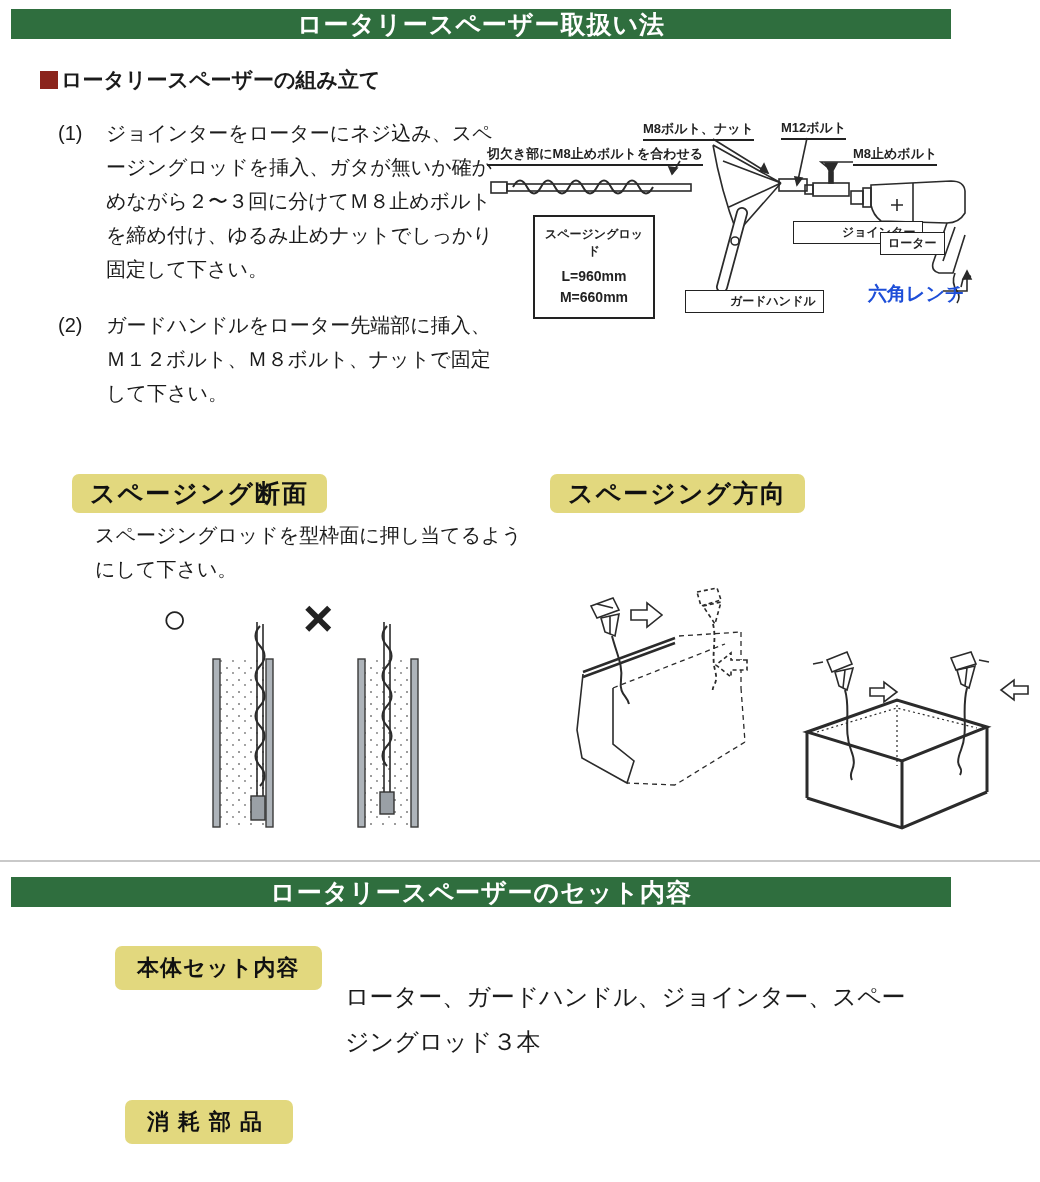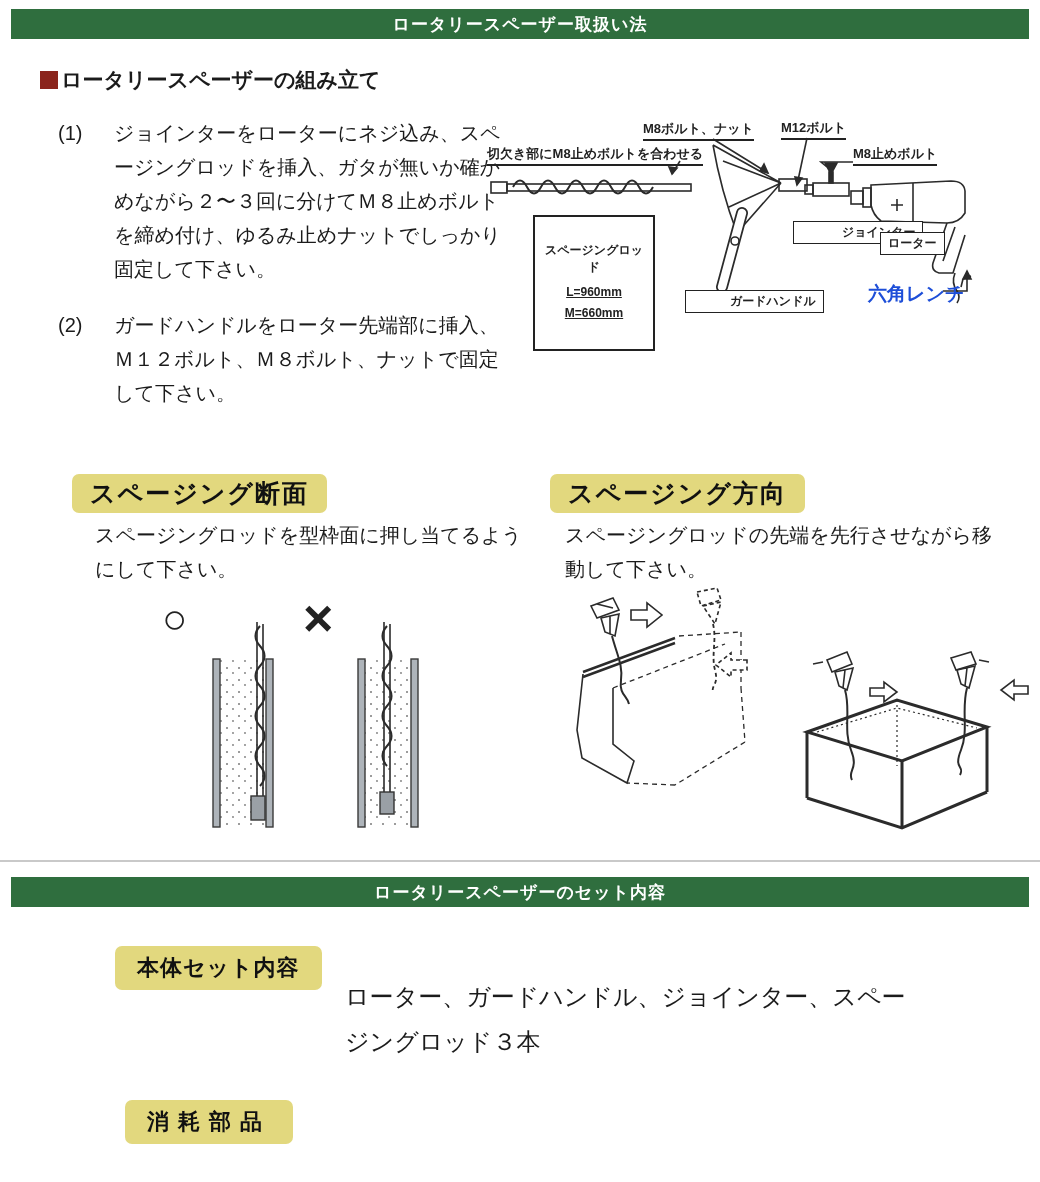--- a/index.html
+++ b/index.html
@@ -1,50 +1,50 @@
 <!DOCTYPE html>
 <html><head>
 <meta charset="utf-8">
 <style>
   html,body{margin:0;padding:0;background:#fff;}
   .page{position:relative;width:1040px;height:1182px;background:#ffffff;
         font-family:"Liberation Sans",sans-serif;color:#1b1b1b;overflow:hidden;}
 
-  .bar{position:absolute;left:11px;width:1018px;height:30px;background:#2f6e3e;
-       color:#ffffff;font-weight:bold;font-size:17px;display:flex;
+  .bar{position:absolute;left:11px;width:940px;height:30px;background:#2f6e3e;
+       color:#ffffff;font-weight:bold;font-size:25px;display:flex;
        align-items:center;justify-content:center;letter-spacing:1px;}
 
   .sec-head{position:absolute;display:flex;align-items:center;font-weight:bold;font-size:21px;}
   .sec-head .sq{width:18px;height:18px;background:#8b241c;margin-right:3px;flex:none;}
 
   .step{position:absolute;display:flex;font-size:20px;line-height:34px;}
   .step .num{width:48px;flex:none;}
-  .step .body{width:392px;word-break:break-all;margin-left:8px;}
+  .step .body{width:392px;word-break:break-all;}
 
   .badge{position:absolute;background:#e2d87e;border-radius:7px;font-weight:bold;
          padding:3px 18px;font-size:25px;letter-spacing:2px;color:#111;}
   .badge.big{font-size:22px;padding:7px 22px;letter-spacing:1px;}
   .badge.spaced{letter-spacing:9px;}
 
   .para{position:absolute;font-size:20px;line-height:34px;word-break:break-all;}
   .settext{position:absolute;font-size:24px;line-height:45px;word-break:break-all;}
 
   .divider{position:absolute;left:0;width:1040px;height:2px;background:#c9c9c9;}
 
   .diagram{position:absolute;}
   .diagram svg{position:absolute;left:0;top:0;}
 
   .dlabel{position:absolute;font-size:13px;font-weight:bold;white-space:nowrap;color:#222;}
   .dlabel.ul{border-bottom:2px solid #222;padding-bottom:1px;}
   .dbox{position:absolute;border:1.6px solid #222;font-size:12px;font-weight:bold;
         padding:2px 7px;white-space:nowrap;background:#fff;color:#222;}
-  .specbox{position:absolute;border:2px solid #222;text-align:center;padding:25px 6px;
+  .specbox{position:absolute;border:2px solid #222;text-align:center;padding:9px 6px;
            width:106px;background:#fff;color:#222;}
   .specbox .t{font-size:12px;font-weight:bold;margin-bottom:6px;}
-  .specbox .d{font-size:12px;font-weight:bold;line-height:21px;text-decoration:underline;}
+  .specbox .d{font-size:14px;font-weight:bold;line-height:21px;}
   .hex{position:absolute;font-size:19px;font-weight:bold;color:#1d4ed8;white-space:nowrap;}
 
   .mark{position:absolute;font-weight:bold;color:#222;line-height:1;}
 </style>
 </head>
 <body>
 
 <div class="page">
 
   <div class="bar" style="top:9px;">
@@ -120,21 +120,20 @@
       <div class="d">L=960mm</div>
       <div class="d">M=660mm</div>
     </div>
   </div>
 
 
   <div class="badge" style="left:72px;top:474px;">スページング断面</div>
   <div class="para" style="left:95px;top:518px;width:432px;">スページングロッドを型枠面に押し当てるようにして下さい。</div>
 
   <div class="badge" style="left:550px;top:474px;">スページング方向</div>
-  <div class="para" style="left:565px;top:518px;width:432px;">スページングロッドの先端を先行させながら移動して下さい。</div>
 
   <div class="diagram" style="left:140px;top:592px;width:330px;height:252px;">
     <svg width="330" height="252" viewBox="0 0 330 252">
       <defs>
         <pattern id="stip" width="12" height="12" patternUnits="userSpaceOnUse">
           <circle cx="3" cy="4" r="1" fill="#7a7a7a"></circle>
           <circle cx="9" cy="9" r="0.9" fill="#7a7a7a"></circle>
         </pattern>
       </defs>
 

